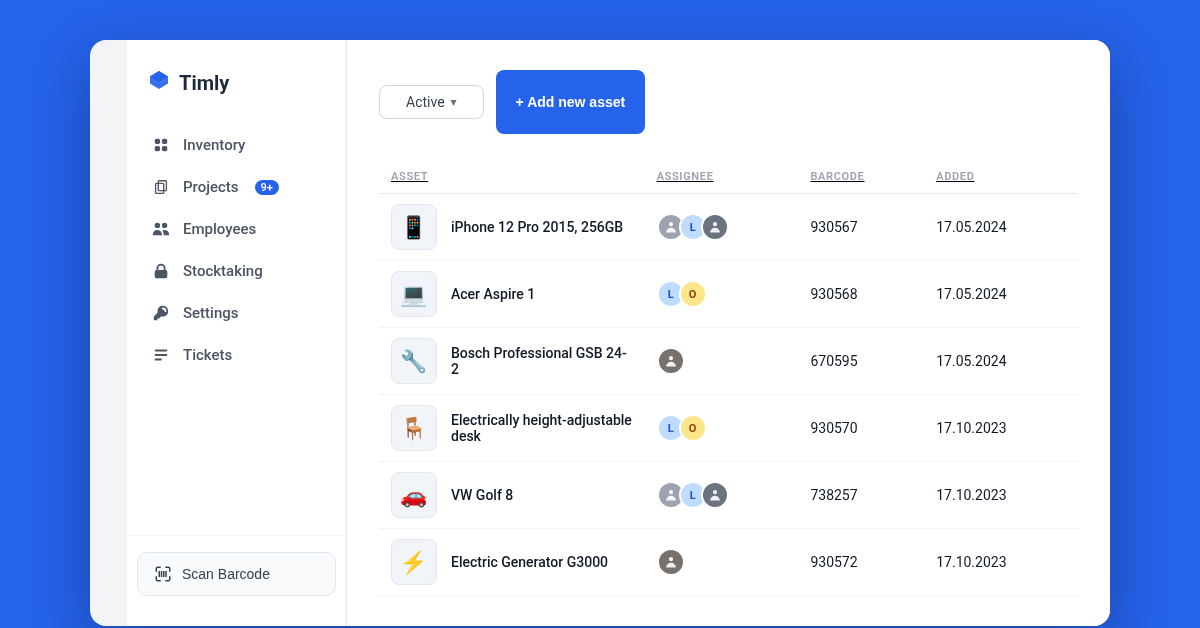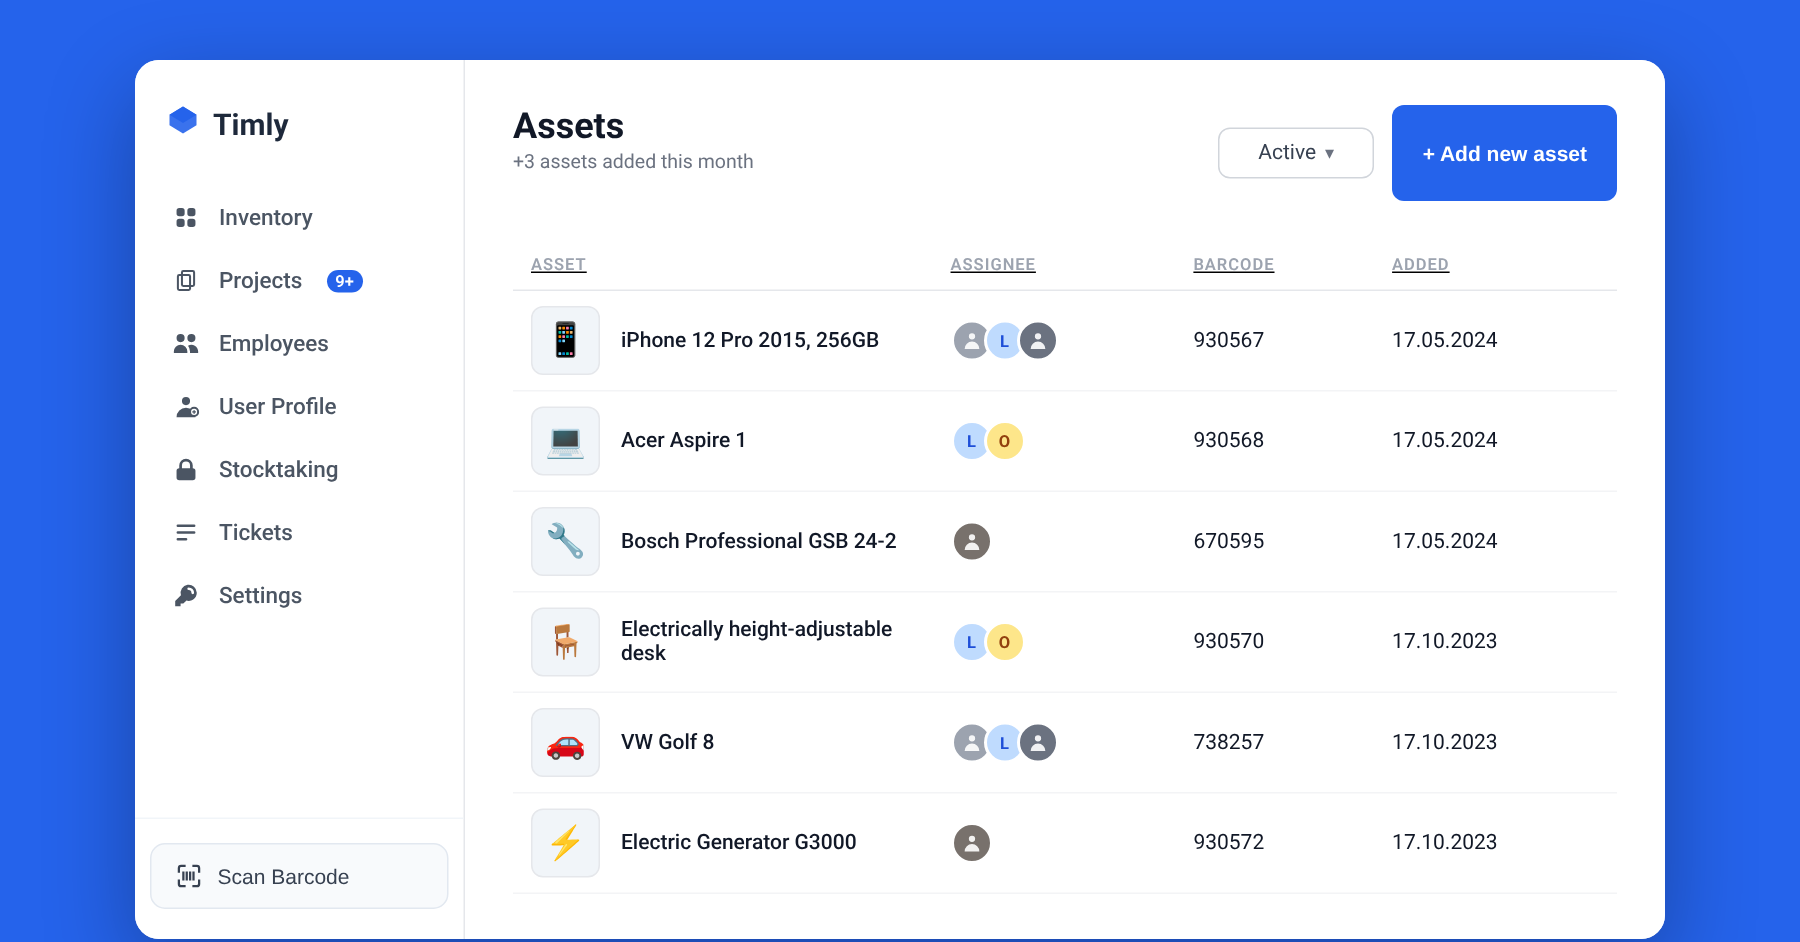--- a/index.html
+++ b/index.html
@@ -20,23 +20,24 @@
       display: flex;
       overflow: hidden;
       box-shadow: 0 20px 60px rgba(0,0,0,0.3);
     }
     
     .sidebar {
       width: 220px;
       background: #ffffff;
       display: flex;
       flex-direction: column;
-      padding: 28px 0 0 0;
+      padding: 28px 0 10px 0;
       flex-shrink: 0;
       border-right: 1px solid #e5e7eb;
+      margin-left: 37px;
     }
     .sidebar-logo {
       display: flex;
       align-items: center;
       gap: 8px;
       padding: 0 20px 28px 20px;
     }
     .logo-icon {
       color: #2563eb;
       font-size: 20px;
@@ -288,79 +289,65 @@
 
       <div class="nav-item">
         <span class="nav-icon">
           <svg class="nav-svg" viewBox="0 0 20 20" fill="currentColor">
             <path d="M9 6a3 3 0 11-6 0 3 3 0 016 0zM17 6a3 3 0 11-6 0 3 3 0 016 0zM12.93 17c.046-.327.07-.66.07-1a6.97 6.97 0 00-1.5-4.33A5 5 0 0119 16v1h-6.07zM6 11a5 5 0 015 5v1H1v-1a5 5 0 015-5z"></path>
           </svg>
         </span>
         <span>Employees</span>
       </div>
 
-      <div class="nav-item">
-        <span class="nav-icon">
-          <svg class="nav-svg" viewBox="0 0 20 20" fill="currentColor">
-            <path fill-rule="evenodd" d="M10 9a3 3 0 100-6 3 3 0 000 6zm-7 9a7 7 0 1114 0H3z" clip-rule="evenodd"></path>
-            <circle cx="16" cy="14" r="3" fill="white" stroke="currentColor" stroke-width="1.5"></circle>
-            <path d="M16 13v2M15 14h2" stroke="currentColor" stroke-width="1" stroke-linecap="round"></path>
-          </svg>
-        </span>
-        <span>User Profile</span>
-      </div>
 
       <div class="nav-item">
         <span class="nav-icon">
           <svg class="nav-svg" viewBox="0 0 20 20" fill="currentColor">
             <path fill-rule="evenodd" d="M5 9V7a5 5 0 0110 0v2a2 2 0 012 2v5a2 2 0 01-2 2H5a2 2 0 01-2-2v-5a2 2 0 012-2zm8-2v2H7V7a3 3 0 016 0z" clip-rule="evenodd"></path>
           </svg>
         </span>
         <span>Stocktaking</span>
       </div>
 
       <div class="nav-item">
         <span class="nav-icon">
           <svg class="nav-svg" viewBox="0 0 20 20" fill="currentColor">
+            <path fill-rule="evenodd" d="M18 8a6 6 0 01-7.743 5.743L10 14l-1 1-1 1H6v2H2v-4l4.257-4.257A6 6 0 1118 8zm-6-4a1 1 0 100 2 2 2 0 012 2 1 1 0 102 0 4 4 0 00-4-4z" clip-rule="evenodd"></path>
+          </svg>
+        </span>
+        <span>Settings</span>
+      </div>
+
+      <div class="nav-item">
+        <span class="nav-icon">
+          <svg class="nav-svg" viewBox="0 0 20 20" fill="currentColor">
             <path fill-rule="evenodd" d="M3 5a1 1 0 011-1h12a1 1 0 110 2H4a1 1 0 01-1-1zM3 10a1 1 0 011-1h12a1 1 0 110 2H4a1 1 0 01-1-1zM3 15a1 1 0 011-1h6a1 1 0 110 2H4a1 1 0 01-1-1z" clip-rule="evenodd"></path>
           </svg>
         </span>
         <span>Tickets</span>
-      </div>
-
-      <div class="nav-item">
-        <span class="nav-icon">
-          <svg class="nav-svg" viewBox="0 0 20 20" fill="currentColor">
-            <path fill-rule="evenodd" d="M18 8a6 6 0 01-7.743 5.743L10 14l-1 1-1 1H6v2H2v-4l4.257-4.257A6 6 0 1118 8zm-6-4a1 1 0 100 2 2 2 0 012 2 1 1 0 102 0 4 4 0 00-4-4z" clip-rule="evenodd"></path>
-          </svg>
-        </span>
-        <span>Settings</span>
       </div>
     </nav>
 
     <div class="sidebar-bottom">
       <button class="scan-barcode-btn">
         <svg width="18" height="18" viewBox="0 0 24 24" fill="none" stroke="currentColor" stroke-width="2">
           <path d="M3 9V5a2 2 0 012-2h4M3 15v4a2 2 0 002 2h4M21 9V5a2 2 0 00-2-2h-4M21 15v4a2 2 0 01-2 2h-4"></path>
           <line x1="7" y1="8" x2="7" y2="16"></line>
             <line x1="10" y1="8" x2="10" y2="16"></line>
           <line x1="13" y1="8" x2="13" y2="16"></line>
             <line x1="16" y1="8" x2="16" y2="16"></line>
         </svg>
         <span>Scan Barcode</span>
       </button>
     </div>
   </aside>
 
   <main class="main-content">
     <div class="page-header">
-      <div class="page-title-area">
-        <h1 class="page-title">Assets</h1>
-        <p class="page-subtitle">+3 assets added this month</p>
-      </div>
       <div class="header-actions">
         <div class="filter-dropdown">
           <span>Active</span>
           <span class="chevron">▾</span>
         </div>
         <button class="add-btn">
           <span>+ Add new asset</span>
         </button>
       </div>
     </div>

